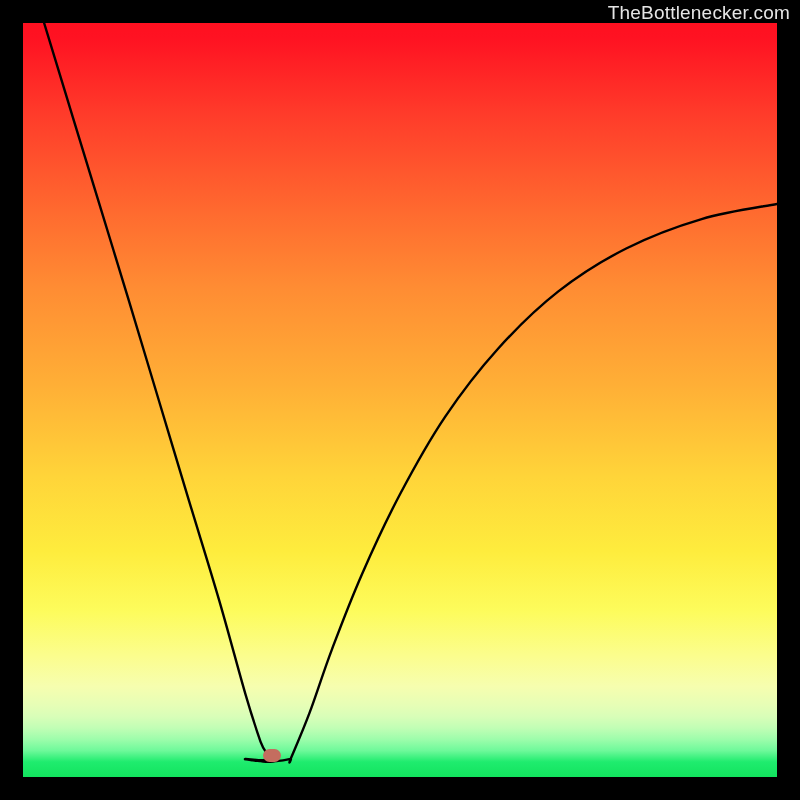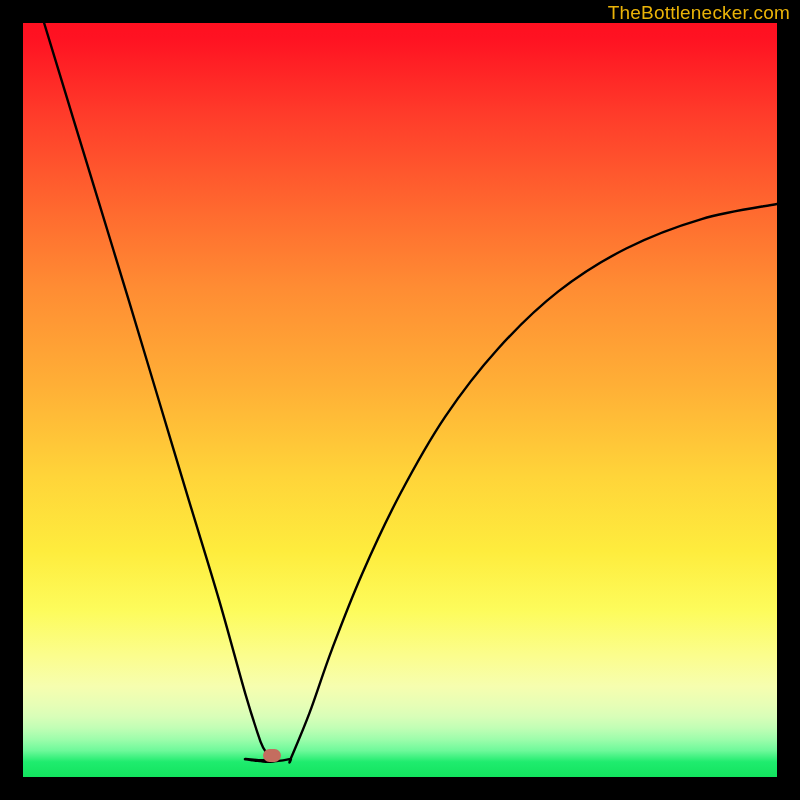--- a/index.html
+++ b/index.html
@@ -36,21 +36,21 @@
       #9dfdab 95%,
       #6ef99a 96.5%,
       #1fec6e 98%,
       #12e35e 100%
     );
   }
   .attribution {
     position: absolute;
     top: 2px;
     right: 10px;
-    color: #eab308;
+    color: #e5e5e5;
     font-size: 19px;
     font-weight: 500;
     letter-spacing: 0.2px;
   }
   svg.plot {
     position: absolute;
     left: 23px;
     top: 23px;
     width: 754px;
     height: 754px;

